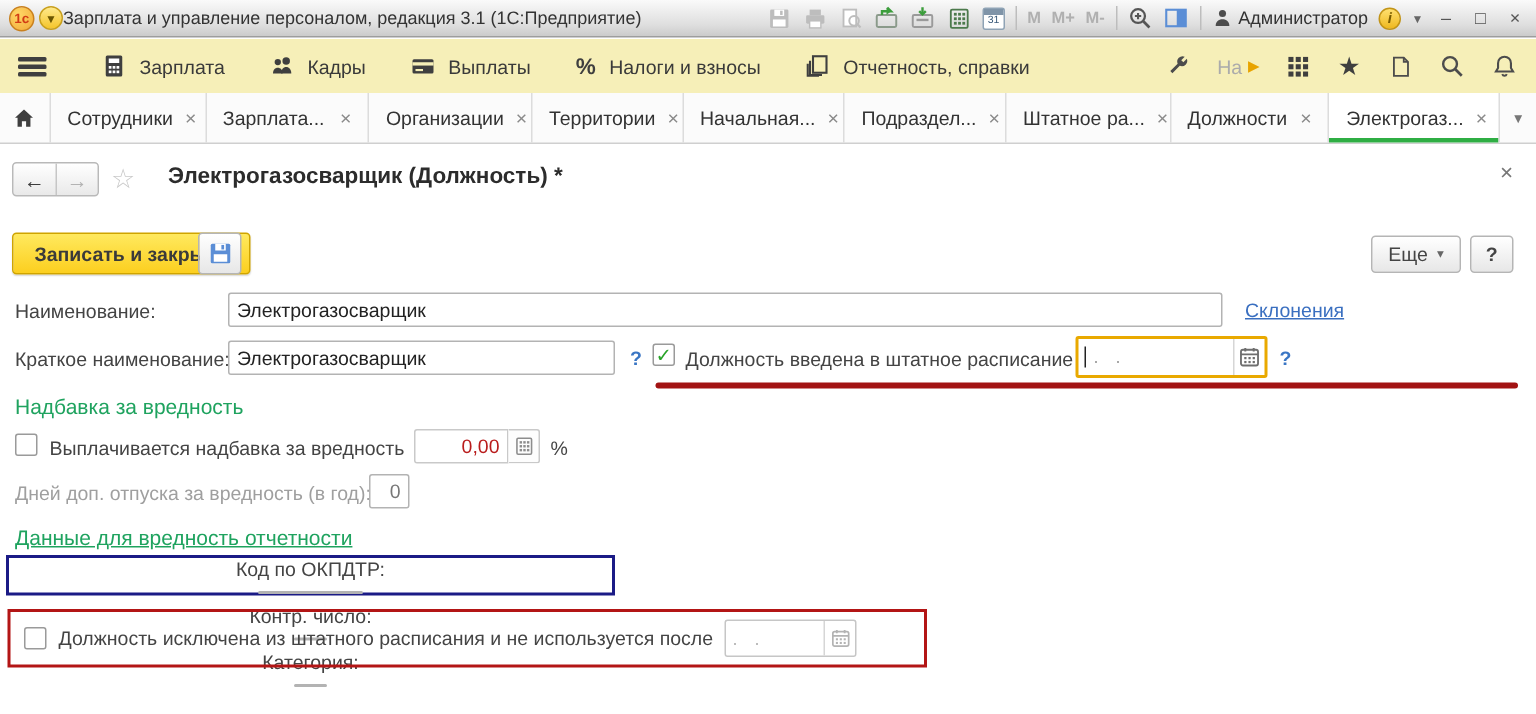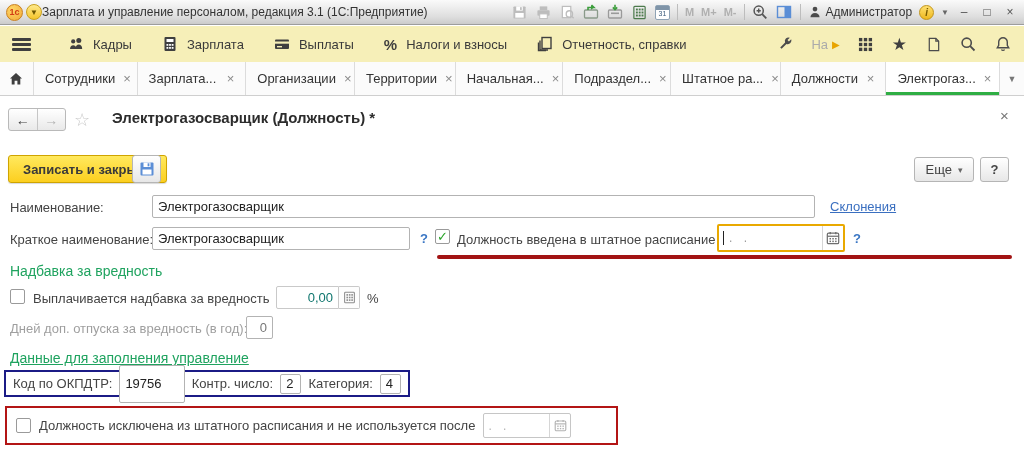--- a/index.html
+++ b/index.html
@@ -69,21 +69,21 @@
     display:flex;align-items:center;justify-content:center;cursor:pointer;color:#444;}
   .btn-floppy{left:132px;top:59px;width:29px;height:28px;}
   .btn-more{left:914px;top:61px;width:60px;height:25px;gap:6px;font-size:13px;}
   .btn-more .mc{font-size:9px;color:#666;}
   .btn-help{left:980px;top:61px;width:29px;height:25px;font-weight:bold;}
 
   .lbl{white-space:nowrap;color:#444;}
   .glbl{white-space:nowrap;color:#9f9f9f;}
   .inp{border:1px solid #b3b3b3;border-radius:2px;background:#fff;height:23px;display:flex;align-items:center;
     padding:0 5px;color:#222;white-space:nowrap;overflow:hidden;}
-  .inp.dis{border-color:#c9c9c9;color:#0f766e;}
+  .inp.dis{border-color:#c9c9c9;color:#b91c1c;}
   .link{color:#3a6fc0;text-decoration:underline;cursor:pointer;white-space:nowrap;}
   .q{color:#3a76c4;font-weight:bold;cursor:pointer;}
   .chk{width:15px;height:15px;border:1px solid #9a9a9a;border-radius:2px;background:#fff;display:flex;
     align-items:center;justify-content:center;cursor:pointer;}
   .chk .ck{color:#27a327;font-size:13px;font-weight:bold;line-height:13px;}
   .greenh{color:#1fa35f;font-size:14px;white-space:nowrap;}
   .greenh.u{text-decoration:underline;}
 
   .datefield{display:flex;background:#fff;border:1px solid #c6c6c6;border-radius:2px;align-items:stretch;}
   .datefield.focus{border:2px solid #e9a900;border-radius:2px;}
@@ -91,21 +91,21 @@
   .df-btn{width:21px;border-left:1px solid #d6d6d6;display:flex;align-items:center;justify-content:center;color:#6e6e6e;}
   .datefield.dis .df-btn{color:#b3b3b3;}
   .cursorbar{display:inline-block;width:1px;height:14px;background:#222;margin-right:5px;letter-spacing:0;}
 
   .numgrp{display:flex;align-items:stretch;}
   .numgrp .inp{border-radius:2px 0 0 2px;justify-content:flex-end;}
   .numgrp .nbtn{width:21px;border:1px solid #c9c9c9;border-left:none;border-radius:0 2px 2px 0;
     background:#fdfdfd;display:flex;align-items:center;justify-content:center;color:#8d8d8d;}
 
   .ann-underline{background:#a21313;border-radius:2px;}
-  .ann-navy{border:2px solid #1b1b86;display:flex;align-items:center;gap:7px;padding:0 7px;}
+  .ann-navy{border:2px solid #1b1b86;display:flex;align-items:center;gap:7px;padding:0 7px;flex-direction:column;}
   .ann-red{border:2px solid #b31515;display:flex;align-items:center;gap:8px;padding:0 9px;}
 
   svg{display:block;}
 </style>
 </head>
 <body>
 
 <svg width="0" height="0" style="position:absolute">
   <defs>
     <symbol id="sym-home" viewBox="0 0 16 16">
@@ -307,29 +307,29 @@
   </div>
 
   <div class="menubar">
     <div class="burger">
         <i></i>
         <i></i>
         <i></i>
       </div>
     <div class="m-item">
       <svg width="16" height="16">
+          <use href="#sym-calc"></use>
+        </svg>
+      <span>Зарплата</span>
+    </div>
+    <div class="m-item">
+      <svg width="16" height="16">
           <use href="#sym-people"></use>
         </svg>
       <span>Кадры</span>
-    </div>
-    <div class="m-item">
-      <svg width="16" height="16">
-          <use href="#sym-calc"></use>
-        </svg>
-      <span>Зарплата</span>
     </div>
     <div class="m-item">
       <svg width="16" height="16">
           <use href="#sym-card"></use>
         </svg>
       <span>Выплаты</span>
     </div>
     <div class="m-item">
       <span class="pc">%</span>
       <span>Налоги и взносы</span>
@@ -489,21 +489,21 @@
           </svg>
         </span>
     </div>
     <div class="abs lbl" style="left:367px;top:195px">%</div>
 
     <div class="abs glbl" style="left:10px;top:225px">Дней доп. отпуска за вредность (в год):</div>
     <div class="abs inp" style="left:246px;top:220px;width:27px;justify-content:flex-end;color:#777">
       <span>0</span>
     </div>
 
-    <div class="abs greenh u" style="left:10px;top:254px">Данные для заполнения управление</div>
+    <div class="abs greenh u" style="left:10px;top:254px">Данные для вредность отчетности</div>
 
     <div class="abs ann-navy" style="left:4px;top:274px;width:406px;height:27px">
       <span class="lbl">Код по ОКПДТР:</span>
       <span class="inp" style="width:70px;height:38px">
           <span>19756</span>
         </span>
       <span class="lbl">Контр. число:</span>
       <span class="inp" style="width:22px;height:20px">
           <span>2</span>
         </span>

